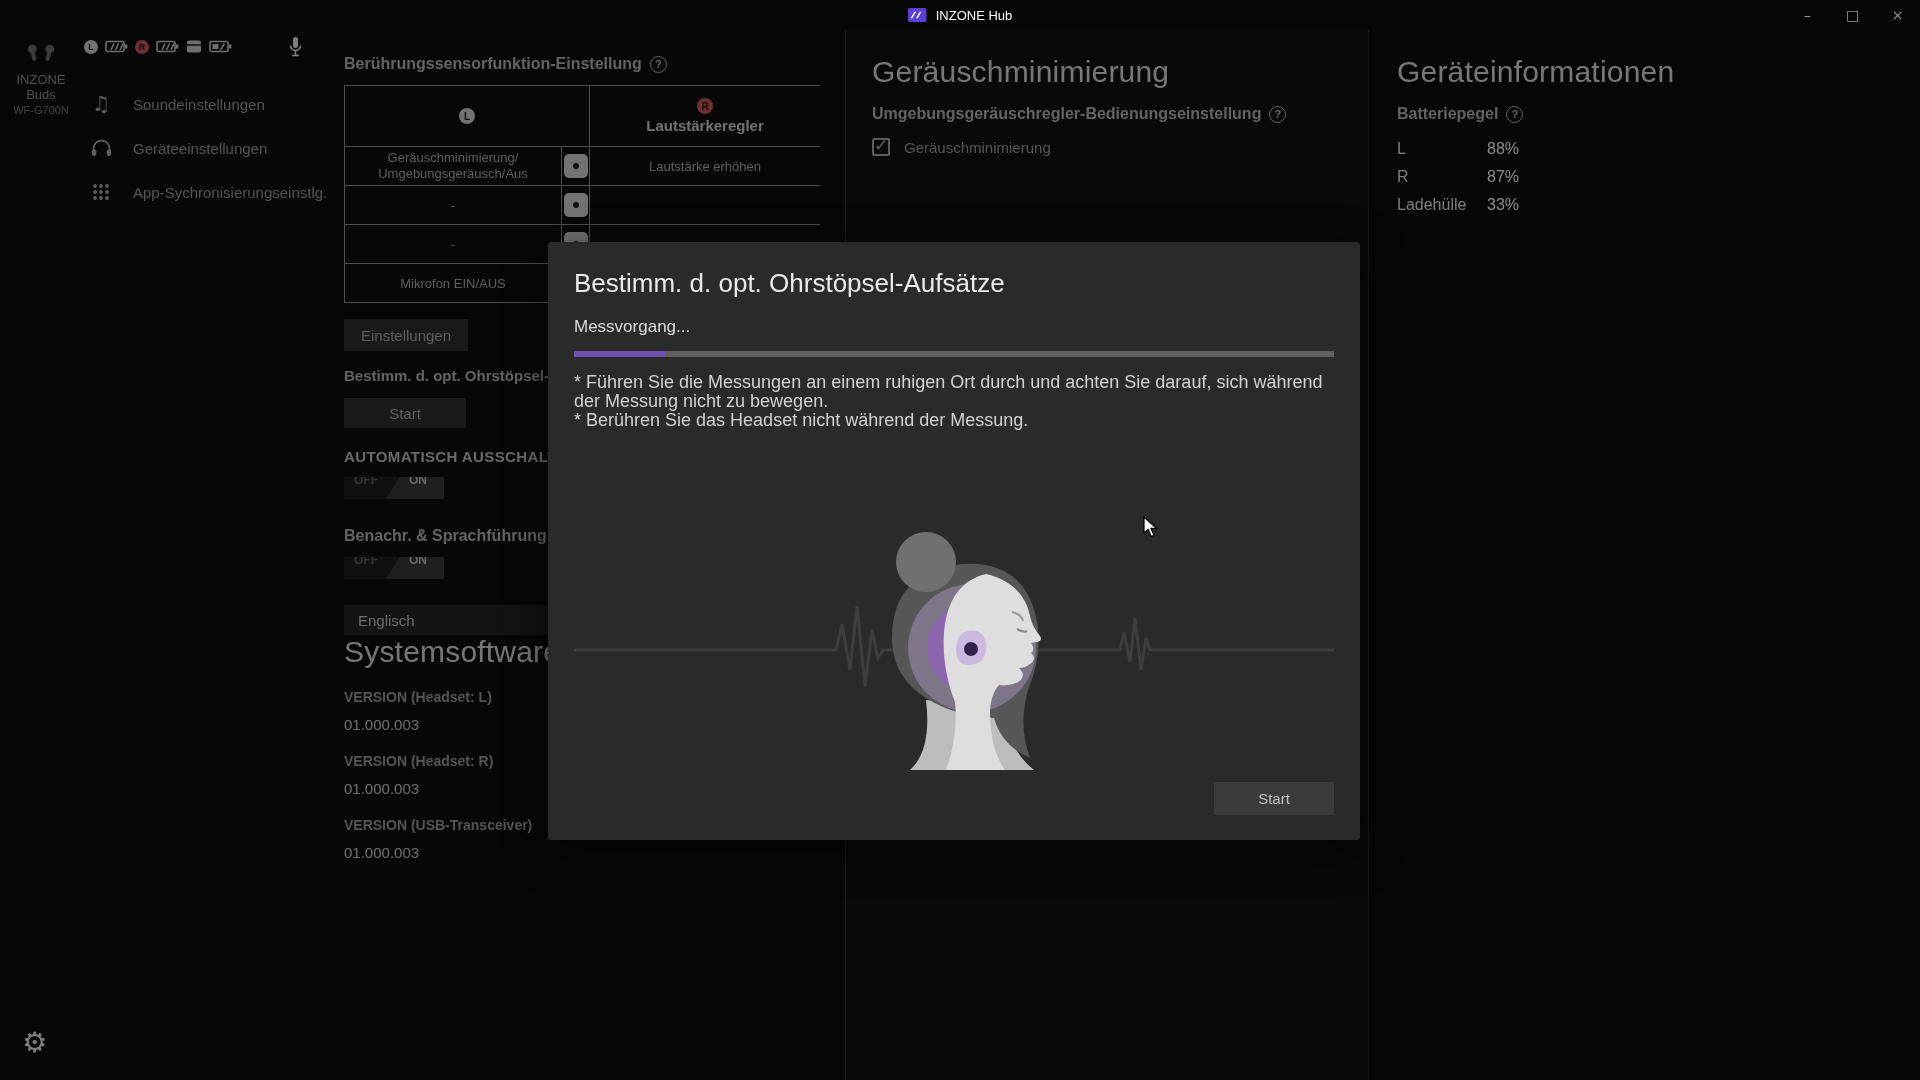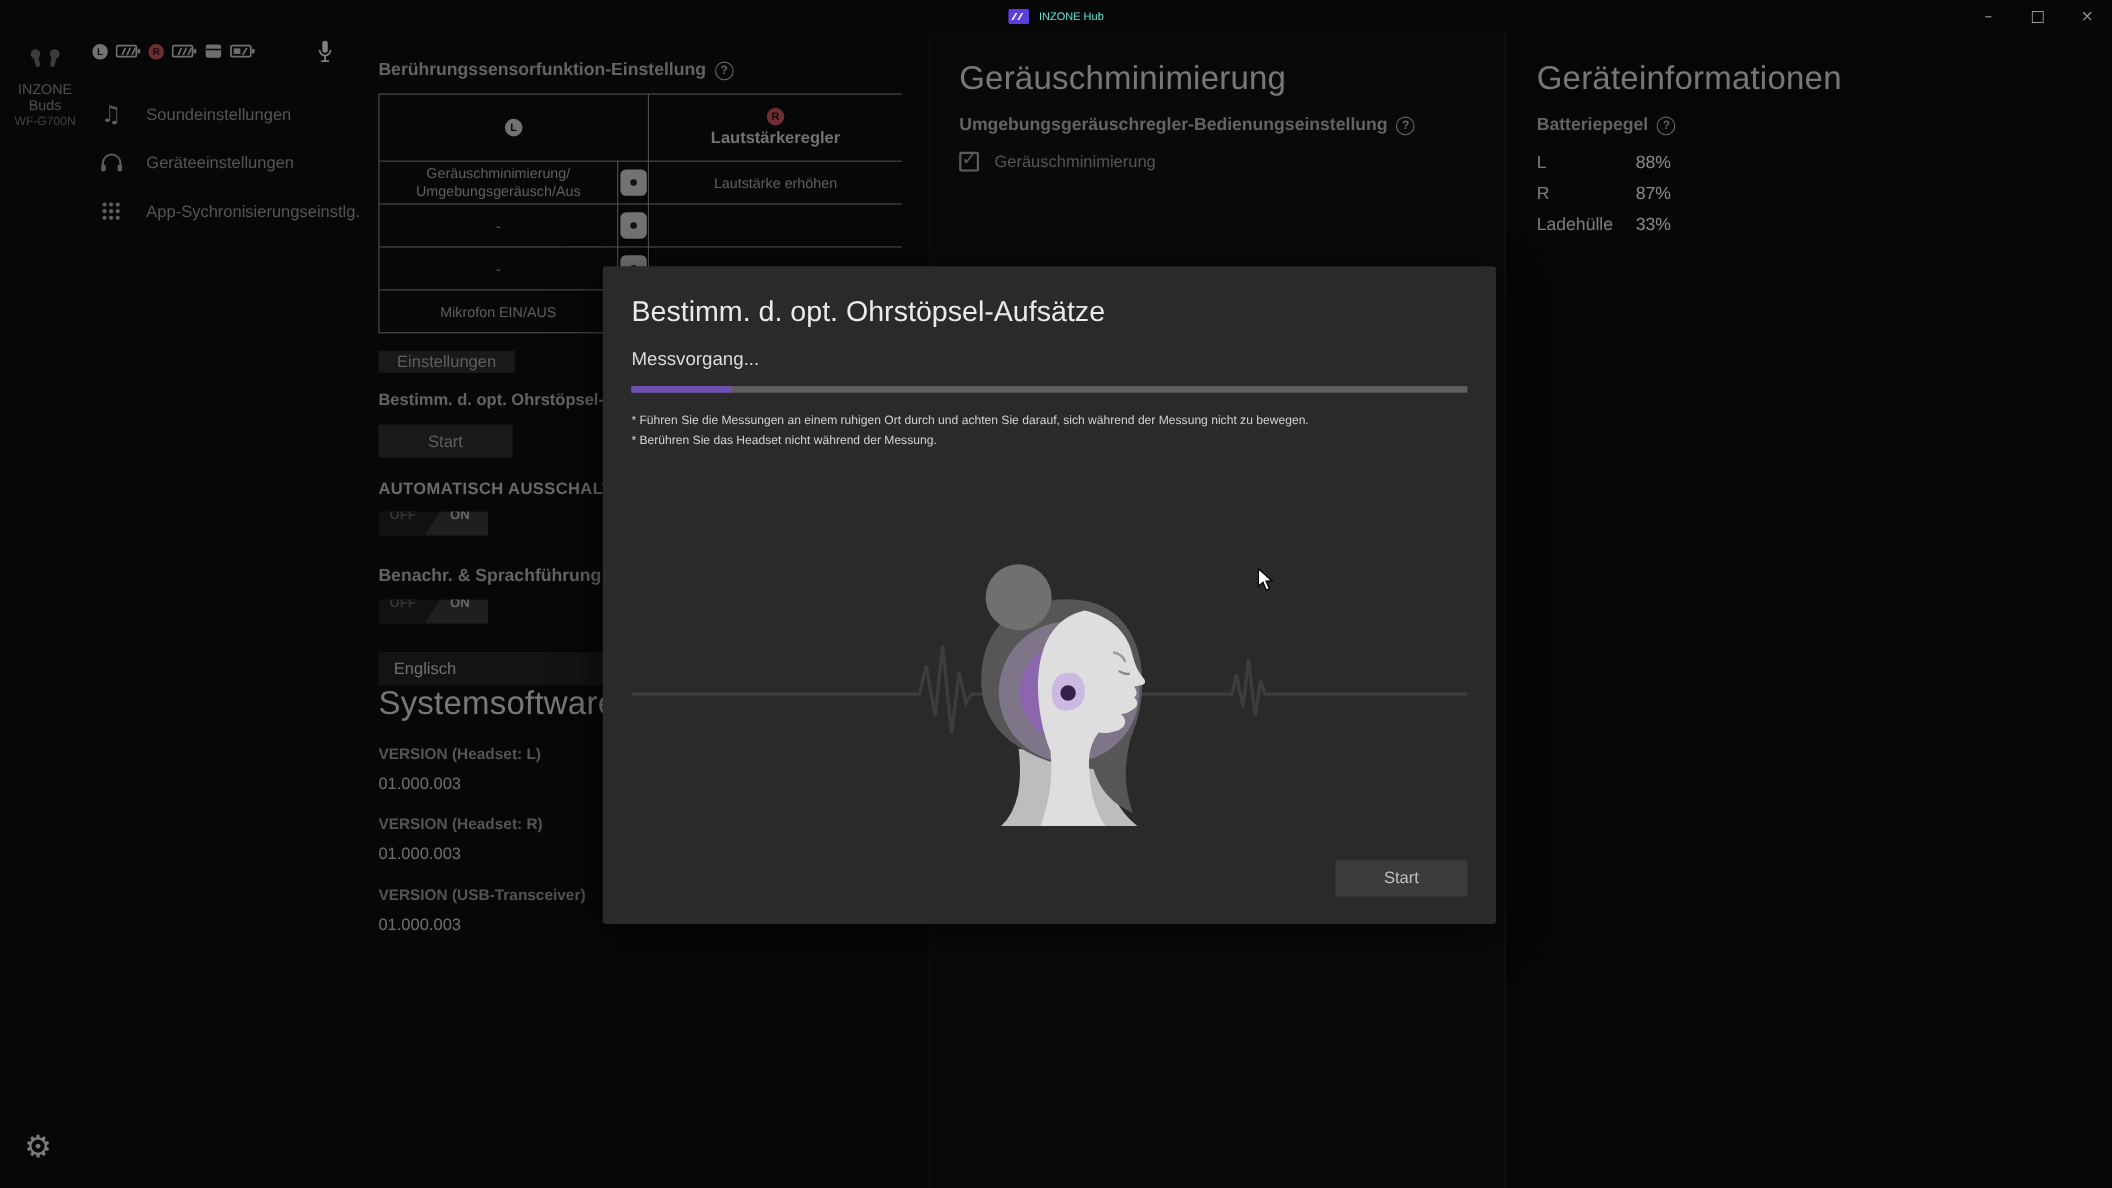--- a/index.html
+++ b/index.html
@@ -4,21 +4,21 @@
 <style>
   html,body{margin:0;padding:0;background:#000;}
   .screen{position:relative;width:1920px;height:1080px;overflow:hidden;
     background:var(--app-bg,#0d0d0d);font-family:"Liberation Sans","DejaVu Sans",sans-serif;
     -webkit-font-smoothing:antialiased;user-select:none;}
 
   
   .titlebar{position:absolute;left:0;top:0;right:0;height:30px;background:var(--titlebar-bg,#060606);z-index:5;}
   .tb-center{position:absolute;left:50%;top:0;height:30px;transform:translateX(-50%);
     display:flex;align-items:center;gap:9px;}
-  .tb-title{color:#5eead4;font-size:10px;}
+  .tb-title{color:#ffffff;font-size:13px;}
   .win-controls{position:absolute;right:0;top:0;height:30px;display:flex;}
   .winbtn{width:45px;height:30px;background:transparent;border:none;color:#9a9a9a;
     font-size:14px;line-height:30px;text-align:center;font-family:"DejaVu Sans",sans-serif;padding:0;}
 
   
   .col{position:absolute;top:30px;bottom:0;z-index:1;}
   .sidebar{left:0;width:340px;}
   .col-general{left:340px;width:505px;border-right:1px solid #2a2a2a;background:#0e0e0e;}
   .col-noise{left:846px;width:522px;border-right:1px solid #2a2a2a;background:#121212;}
   .col-info{left:1369px;right:0;background:#0b0b0b;}
@@ -57,21 +57,21 @@
   .thead{flex-direction:column;gap:3px;font-size:15px;font-weight:700;color:#d0d0d0;}
   .thead1{grid-column:1/3;}
   .badge{width:16px;height:16px;border-radius:50%;display:inline-flex;align-items:center;justify-content:center;
     font-size:10px;font-weight:700;}
   .badge.l{background:#cfcfcf;color:#1a1a1a;}
   .badge.r{background:var(--badge-red,#c8575f);color:#2a1113;}
   .two-line{white-space:pre-line;line-height:16px;}
   .tap-btn{width:24px;height:24px;border-radius:5px;background:#cfcfcf;border:none;position:relative;padding:0;}
   .tap-btn::after{content:"";position:absolute;left:9px;top:9px;width:6px;height:6px;border-radius:50%;background:#222;}
   .btn{background:#2e2e2e;border:none;color:#ababab;font-size:15px;display:flex;align-items:center;justify-content:center;}
-  .btn.settings{width:124px;height:20px;margin-top:16px;}
+  .btn.settings{width:124px;height:32px;margin-top:16px;}
   .bold-label{margin-top:16px;font-size:15px;font-weight:700;color:#b5b5b5;white-space:nowrap;}
   .btn.fit-start{width:122px;height:30px;margin-top:14px;}
   .caps-label{margin-top:20px;font-size:15px;font-weight:700;color:#c0c0c0;letter-spacing:.4px;}
   .toggle{position:relative;width:100px;height:22px;background:#1f1f1f;margin-top:12px;overflow:hidden;}
   .toggle .on-seg{position:absolute;left:42%;right:0;top:0;bottom:0;background:#3a3a3a;
     clip-path:polygon(24% 0,100% 0,100% 100%,0 100%);}
   .toggle .t-off,.toggle .t-on{position:absolute;top:0;bottom:16px;display:flex;align-items:center;justify-content:center;
     font-size:12px;font-weight:700;}
   .toggle .t-off{left:0;width:44%;color:#5f5f5f;}
   .toggle .t-on{left:48%;right:0;color:#5f5f5f;}
@@ -99,21 +99,21 @@
   .bat-value{color:#fafafa;}
 
   
   .dim{position:absolute;left:0;top:30px;right:0;bottom:0;background:rgba(0,0,0,.45);z-index:10;}
   .modal{position:absolute;left:548px;top:242px;width:812px;height:598px;background:var(--modal-bg,#2b2a2b);
     z-index:20;border-radius:3px;box-shadow:0 10px 40px rgba(0,0,0,.6);padding:26px;box-sizing:border-box;}
   .m-title{font-size:26px;font-weight:400;color:#eaeaea;}
   .m-status{margin-top:18px;font-size:17px;color:#dcdcdc;}
   .progress{margin-top:14px;height:6px;background:#5f5f5f;position:relative;}
   .progress-fill{position:absolute;left:0;top:0;bottom:0;background:var(--accent-purple,#6e51b2);width:0;}
-  .m-notes{margin-top:16px;font-size:11px;line-height:19px;color:#d2d2d2;}
+  .m-notes{margin-top:16px;font-size:18px;line-height:19px;color:#d2d2d2;}
   .illus{margin-top:100px;display:block;}
   .btn.m-start{position:absolute;right:26px;bottom:25px;width:120px;height:33px;background:#3b3b3b;color:#c0c0c0;}
 
   .cursor{position:absolute;left:1143px;top:516px;z-index:30;}
 </style>
 </head>
 <body>
 
 <div class="screen">
 

